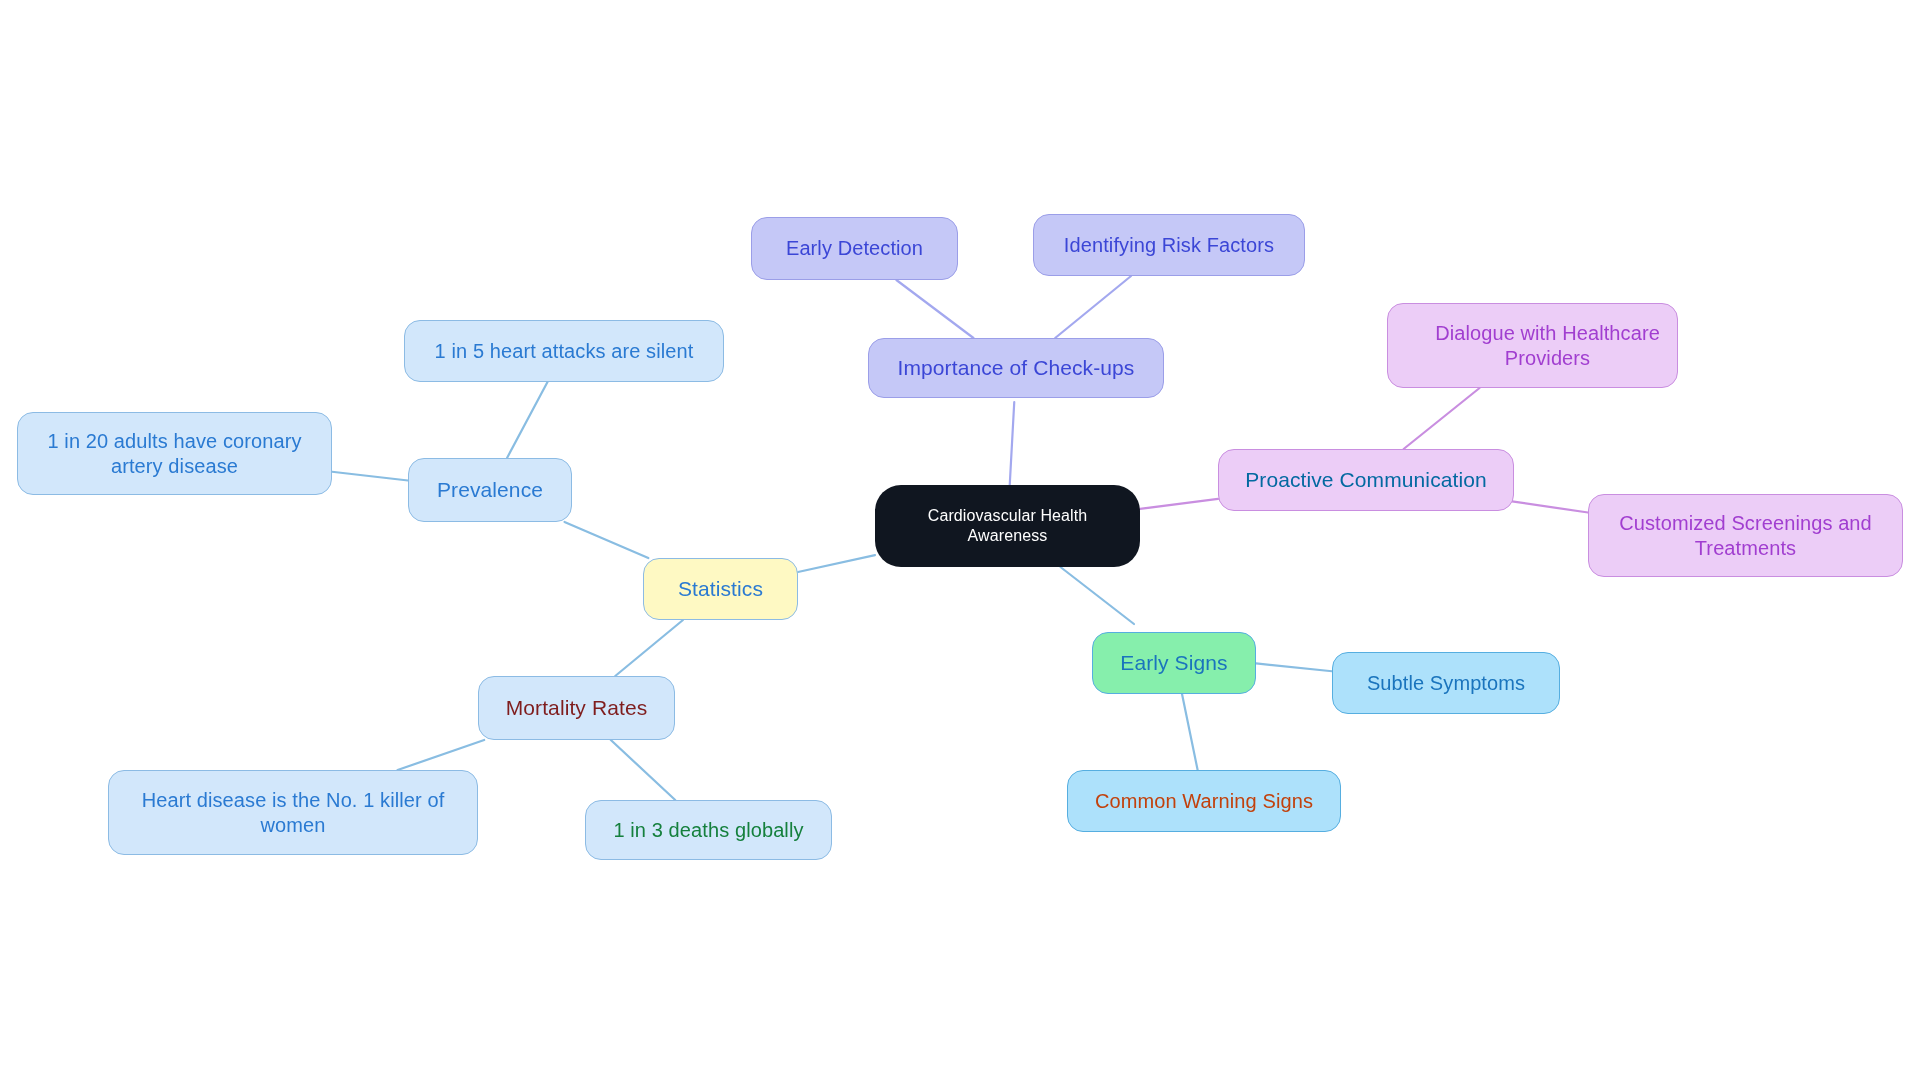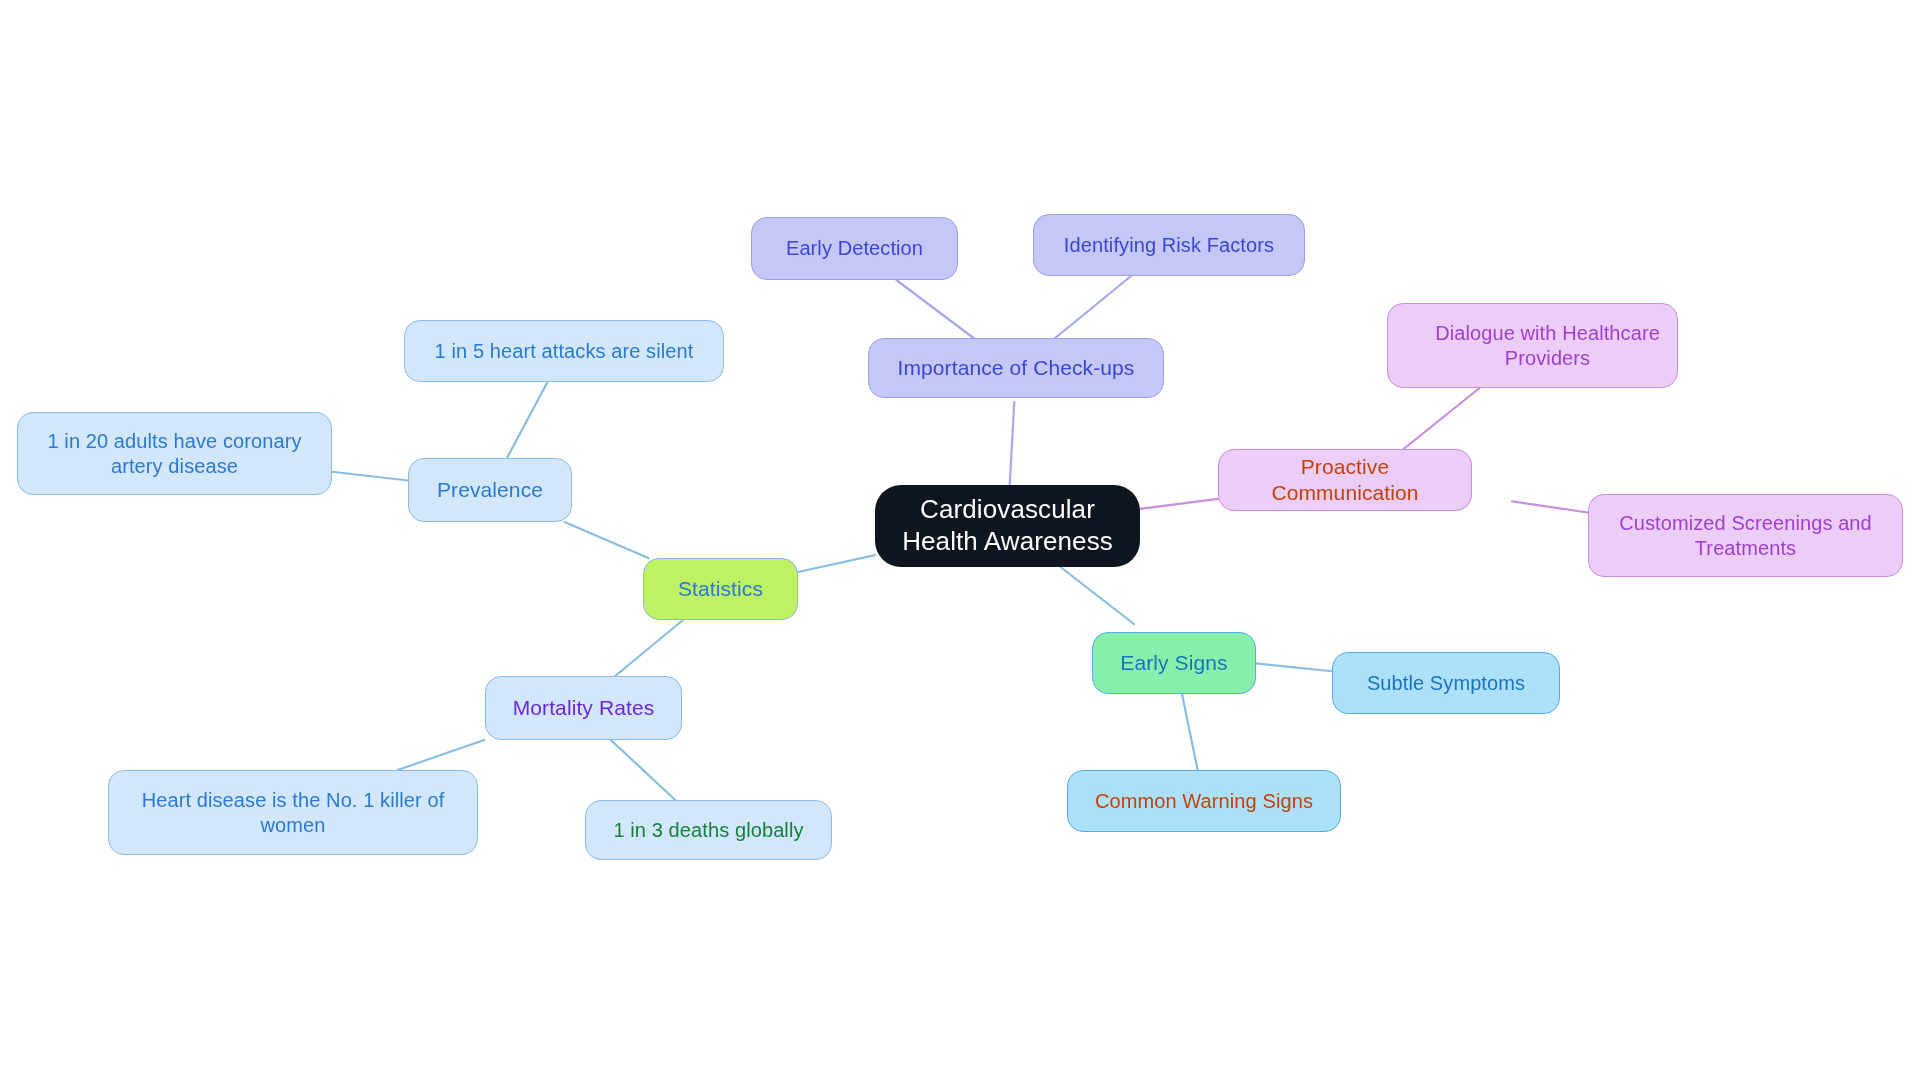--- a/index.html
+++ b/index.html
@@ -40,21 +40,21 @@
     border-radius: 16px;
     border-style: solid;
     border-width: 1.4px;
     padding: 4px 14px;
     white-space: pre-line;
     letter-spacing: 0.1px;
   }
   .node.root {
     border-radius: 26px;
     border-width: 0;
-    font-size: 26px;
+    font-size: 16px;
     font-weight: 400;
   }
   .node.lvl1 { font-size: 21px; }
   .node.lvl2 { font-size: 20px; }
 </style>
 </head>
 <body style="background: rgb(255, 255, 255);">
 
 <div id="mindmap-canvas">
   <svg id="edge-layer" viewBox="0 0 1920 1083" preserveAspectRatio="none">
@@ -70,30 +70,30 @@
       <line x1="1055.168" y1="338" x2="1131.056" y2="276" stroke="#a3a8ef" stroke-width="2.2" stroke-linecap="round"></line>
       <line x1="1140" y1="508.95104895104896" x2="1218" y2="498.9146853146853" stroke="#c98ee0" stroke-width="2.2" stroke-linecap="round"></line>
       <line x1="1403.6059479553903" y1="449" x2="1479.5724907063197" y2="388" stroke="#c98ee0" stroke-width="2.2" stroke-linecap="round"></line>
       <line x1="1512" y1="501.44152431011827" x2="1588" y2="512.526938239159" stroke="#c98ee0" stroke-width="2.2" stroke-linecap="round"></line>
       <line x1="1060.4186046511627" y1="567" x2="1133.9883720930231" y2="624" stroke="#89bde2" stroke-width="2.2" stroke-linecap="round"></line>
       <line x1="1256" y1="663.4411764705883" x2="1332" y2="671.2647058823529" stroke="#89bde2" stroke-width="2.2" stroke-linecap="round"></line>
       <line x1="1180.3698630136987" y1="686" x2="1197.6301369863013" y2="770" stroke="#89bde2" stroke-width="2.2" stroke-linecap="round"></line>
     </svg>
   <div id="node-layer">
       <div class="node root" style="left: 875px; top: 485px; width: 265px; height: 82px; background: rgb(16, 22, 32); border-color: rgb(16, 22, 32); color: rgb(255, 255, 255);"><span>Cardiovascular Health Awareness</span></div>
-      <div class="node lvl1" style="left: 643px; top: 558px; width: 155px; height: 62px; background: #bef264; border-color: rgb(140, 187, 228); color: rgb(42, 122, 210);"><span>Statistics</span></div>
+      <div class="node lvl1" style="left: 643px; top: 558px; width: 155px; height: 62px; background: #fef9c3; border-color: rgb(140, 187, 228); color: rgb(42, 122, 210);"><span>Statistics</span></div>
       <div class="node lvl1" style="left: 408px; top: 458px; width: 164px; height: 64px; background: rgb(210, 231, 251); border-color: rgb(140, 187, 228); color: rgb(42, 122, 210);"><span>Prevalence</span></div>
       <div class="node lvl2" style="left: 404px; top: 320px; width: 320px; height: 62px; background: rgb(210, 231, 251); border-color: rgb(140, 187, 228); color: rgb(42, 122, 210);"><span>1 in 5 heart attacks are silent</span></div>
       <div class="node lvl2" style="left: 17px; top: 412px; width: 315px; height: 83px; background: rgb(210, 231, 251); border-color: rgb(140, 187, 228); color: rgb(42, 122, 210);"><span>1 in 20 adults have coronary artery disease</span></div>
-      <div class="node lvl1" style="left: 478px; top: 676px; width: 197px; height: 64px; background: rgb(210, 231, 251); border-color: rgb(140, 187, 228); color: #6d28d9; margin-left: 7px;"><span>Mortality Rates</span></div>
+      <div class="node lvl1" style="left: 478px; top: 676px; width: 197px; height: 64px; background: rgb(210, 231, 251); border-color: rgb(140, 187, 228); color: #7f1d1d;"><span>Mortality Rates</span></div>
       <div class="node lvl2" style="left: 108px; top: 770px; width: 370px; height: 85px; background: rgb(210, 231, 251); border-color: rgb(140, 187, 228); color: rgb(42, 122, 210);"><span>Heart disease is the No. 1 killer of women</span></div>
       <div class="node lvl2" style="left: 585px; top: 800px; width: 247px; height: 60px; background: rgb(210, 231, 251); border-color: rgb(140, 187, 228); color: #15803d;"><span>1 in 3 deaths globally</span></div>
       <div class="node lvl1" style="left: 868px; top: 338px; width: 296px; height: 60px; background: rgb(197, 200, 247); border-color: rgb(155, 158, 232); color: rgb(59, 70, 214);"><span>Importance of Check-ups</span></div>
       <div class="node lvl2" style="left: 751px; top: 217px; width: 207px; height: 63px; background: rgb(197, 200, 247); border-color: rgb(155, 158, 232); color: rgb(59, 70, 214);"><span>Early Detection</span></div>
       <div class="node lvl2" style="left: 1033px; top: 214px; width: 272px; height: 62px; background: rgb(197, 200, 247); border-color: rgb(155, 158, 232); color: rgb(59, 70, 214);"><span>Identifying Risk Factors</span></div>
-      <div class="node lvl1" style="left: 1218px; top: 449px; width: 254px; height: 62px; background: rgb(236, 205, 247); border-color: rgb(201, 142, 224); color: #c2410c;"><span>Proactive Communication</span></div>
+      <div class="node lvl1" style="left: 1218px; top: 449px; width: 296px; height: 62px; background: rgb(236, 205, 247); border-color: rgb(201, 142, 224); color: #0369a1;"><span>Proactive Communication</span></div>
       <div class="node lvl2" style="left: 1387px; top: 303px; width: 291px; height: 85px; background: rgb(236, 205, 247); border-color: rgb(201, 142, 224); color: rgb(161, 62, 208); padding-left: 44px;"><span>Dialogue with Healthcare Providers</span></div>
       <div class="node lvl2" style="left: 1588px; top: 494px; width: 315px; height: 83px; background: rgb(236, 205, 247); border-color: rgb(201, 142, 224); color: rgb(161, 62, 208);"><span>Customized Screenings and Treatments</span></div>
       <div class="node lvl1" style="left: 1092px; top: 624px; width: 164px; height: 62px; background: #86efac; border-color: rgb(86, 174, 224); color: rgb(26, 116, 189); margin-top: 8px;"><span>Early Signs</span></div>
       <div class="node lvl2" style="left: 1332px; top: 652px; width: 228px; height: 62px; background: rgb(173, 225, 251); border-color: rgb(86, 174, 224); color: rgb(26, 116, 189);"><span>Subtle Symptoms</span></div>
       <div class="node lvl2" style="left: 1067px; top: 770px; width: 274px; height: 62px; background: rgb(173, 225, 251); border-color: rgb(86, 174, 224); color: #c2410c;"><span>Common Warning Signs</span></div>
     </div>
 </div>
 
 </body></html>

